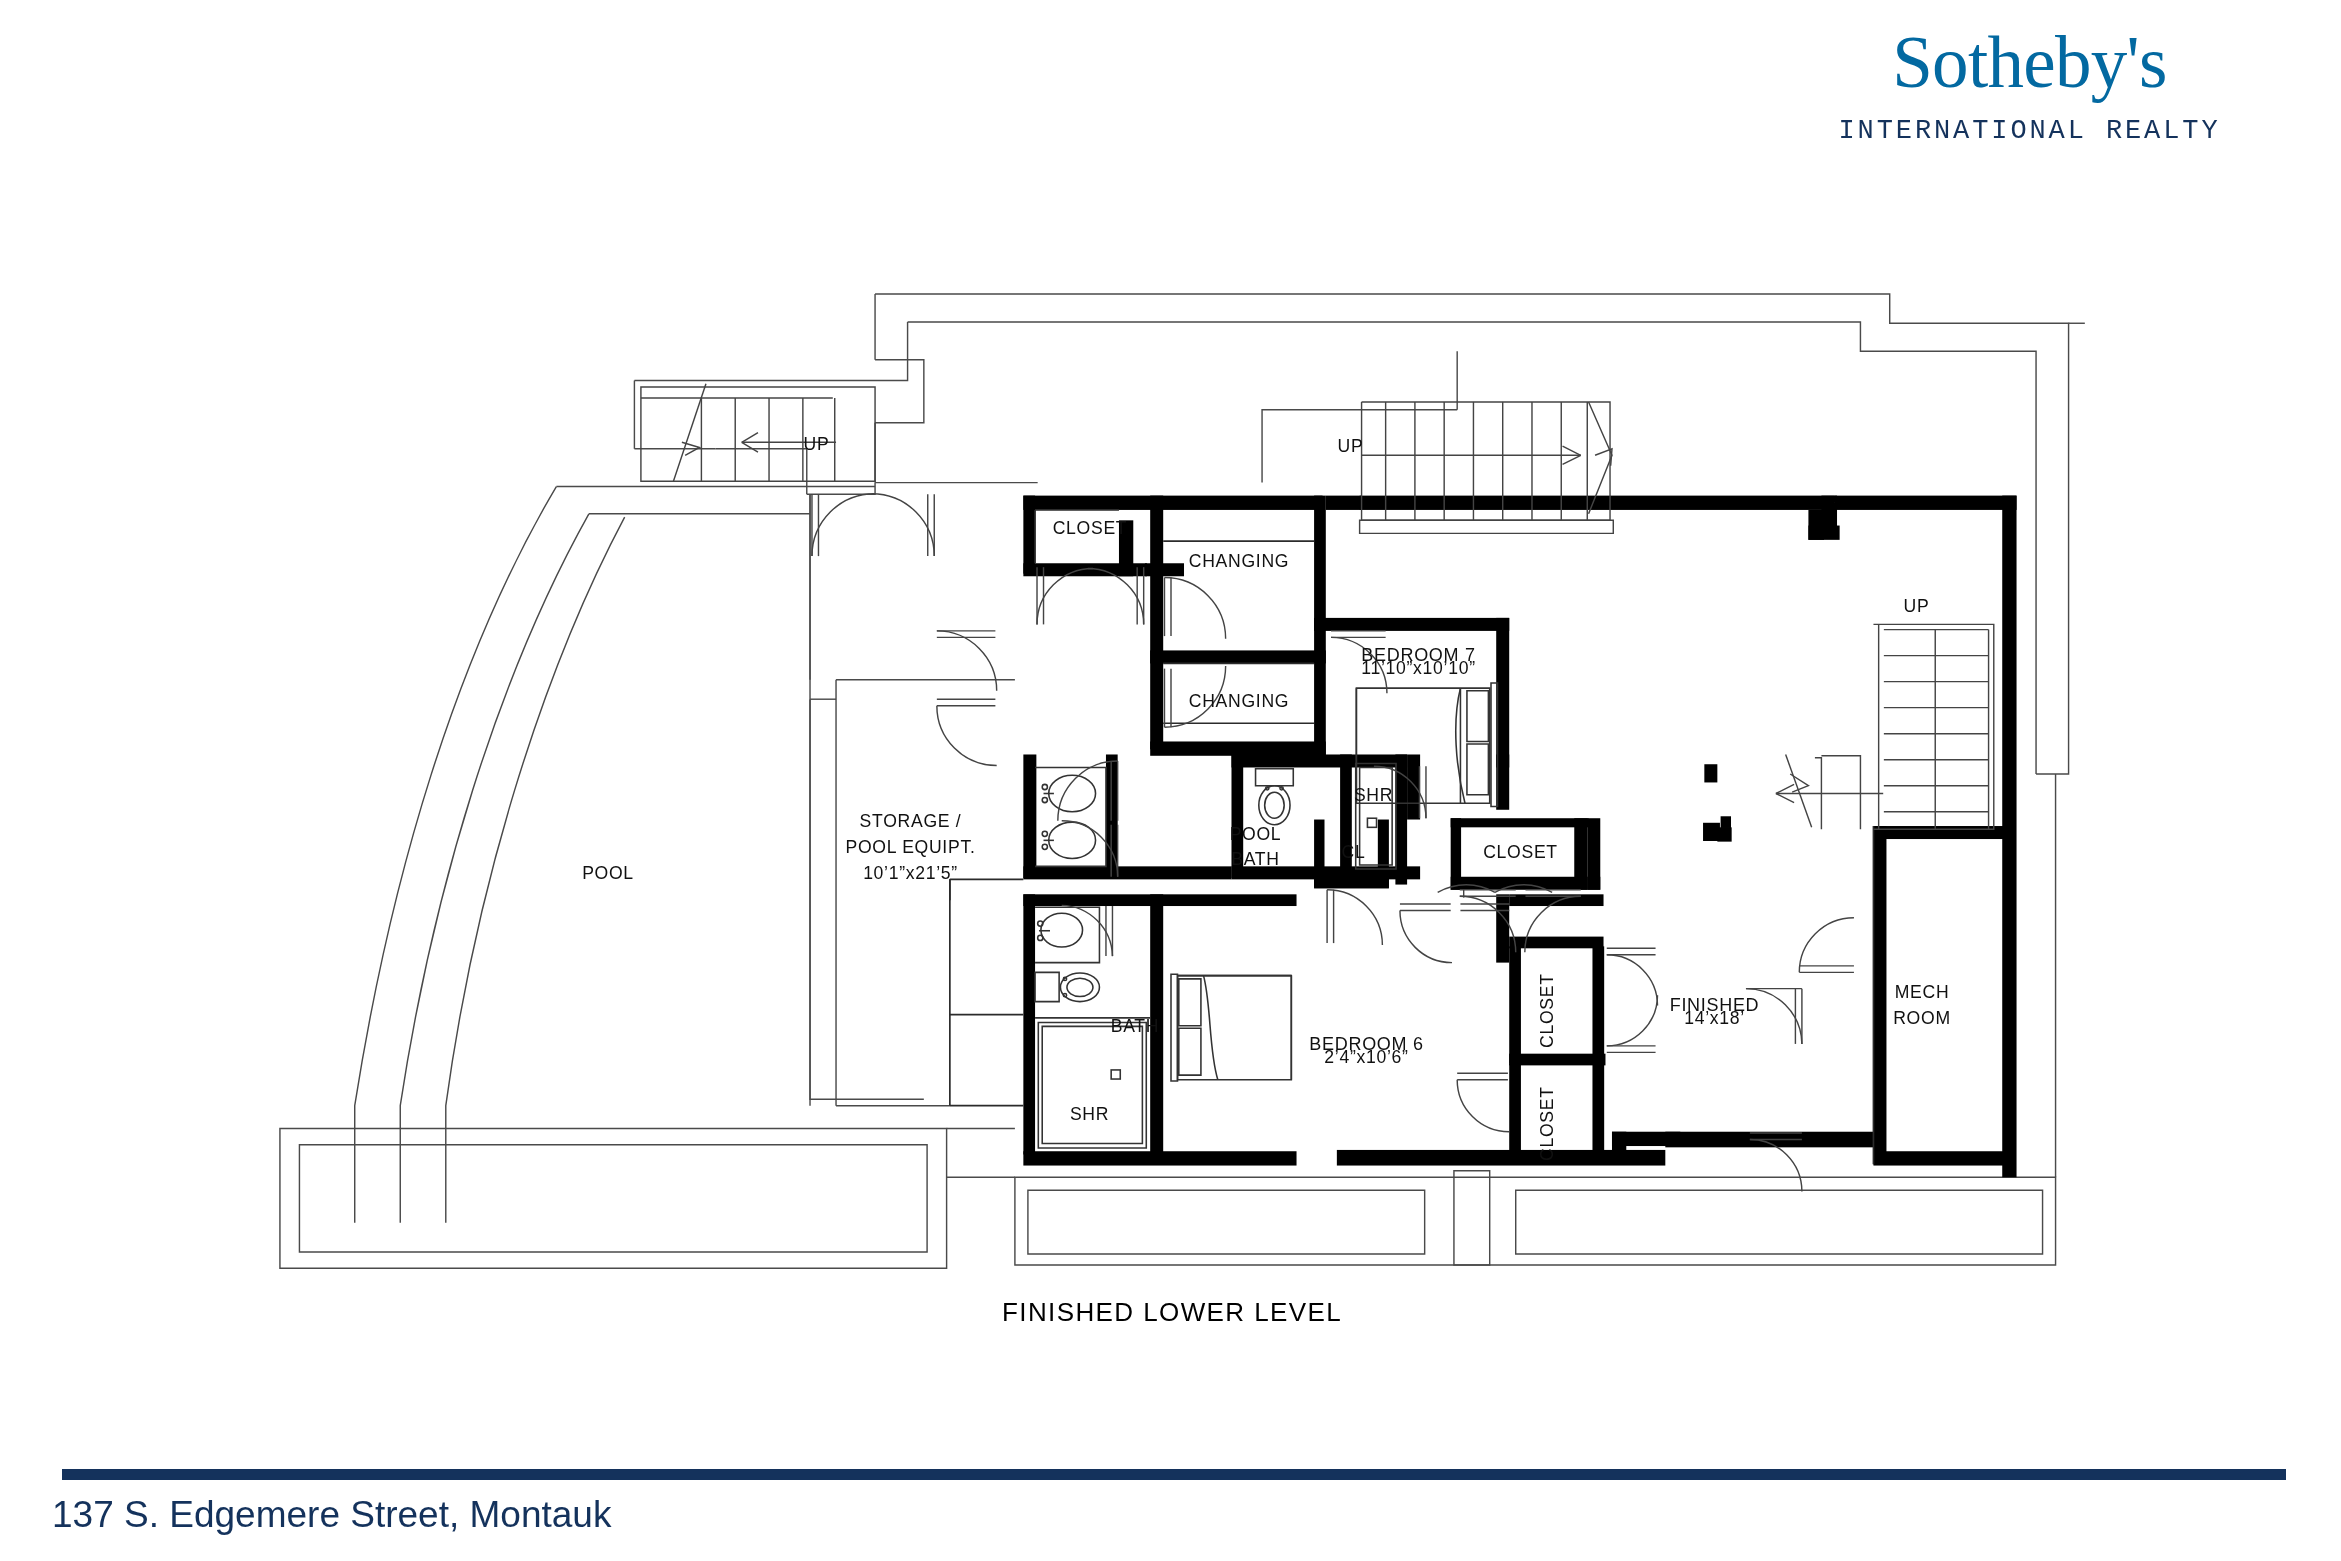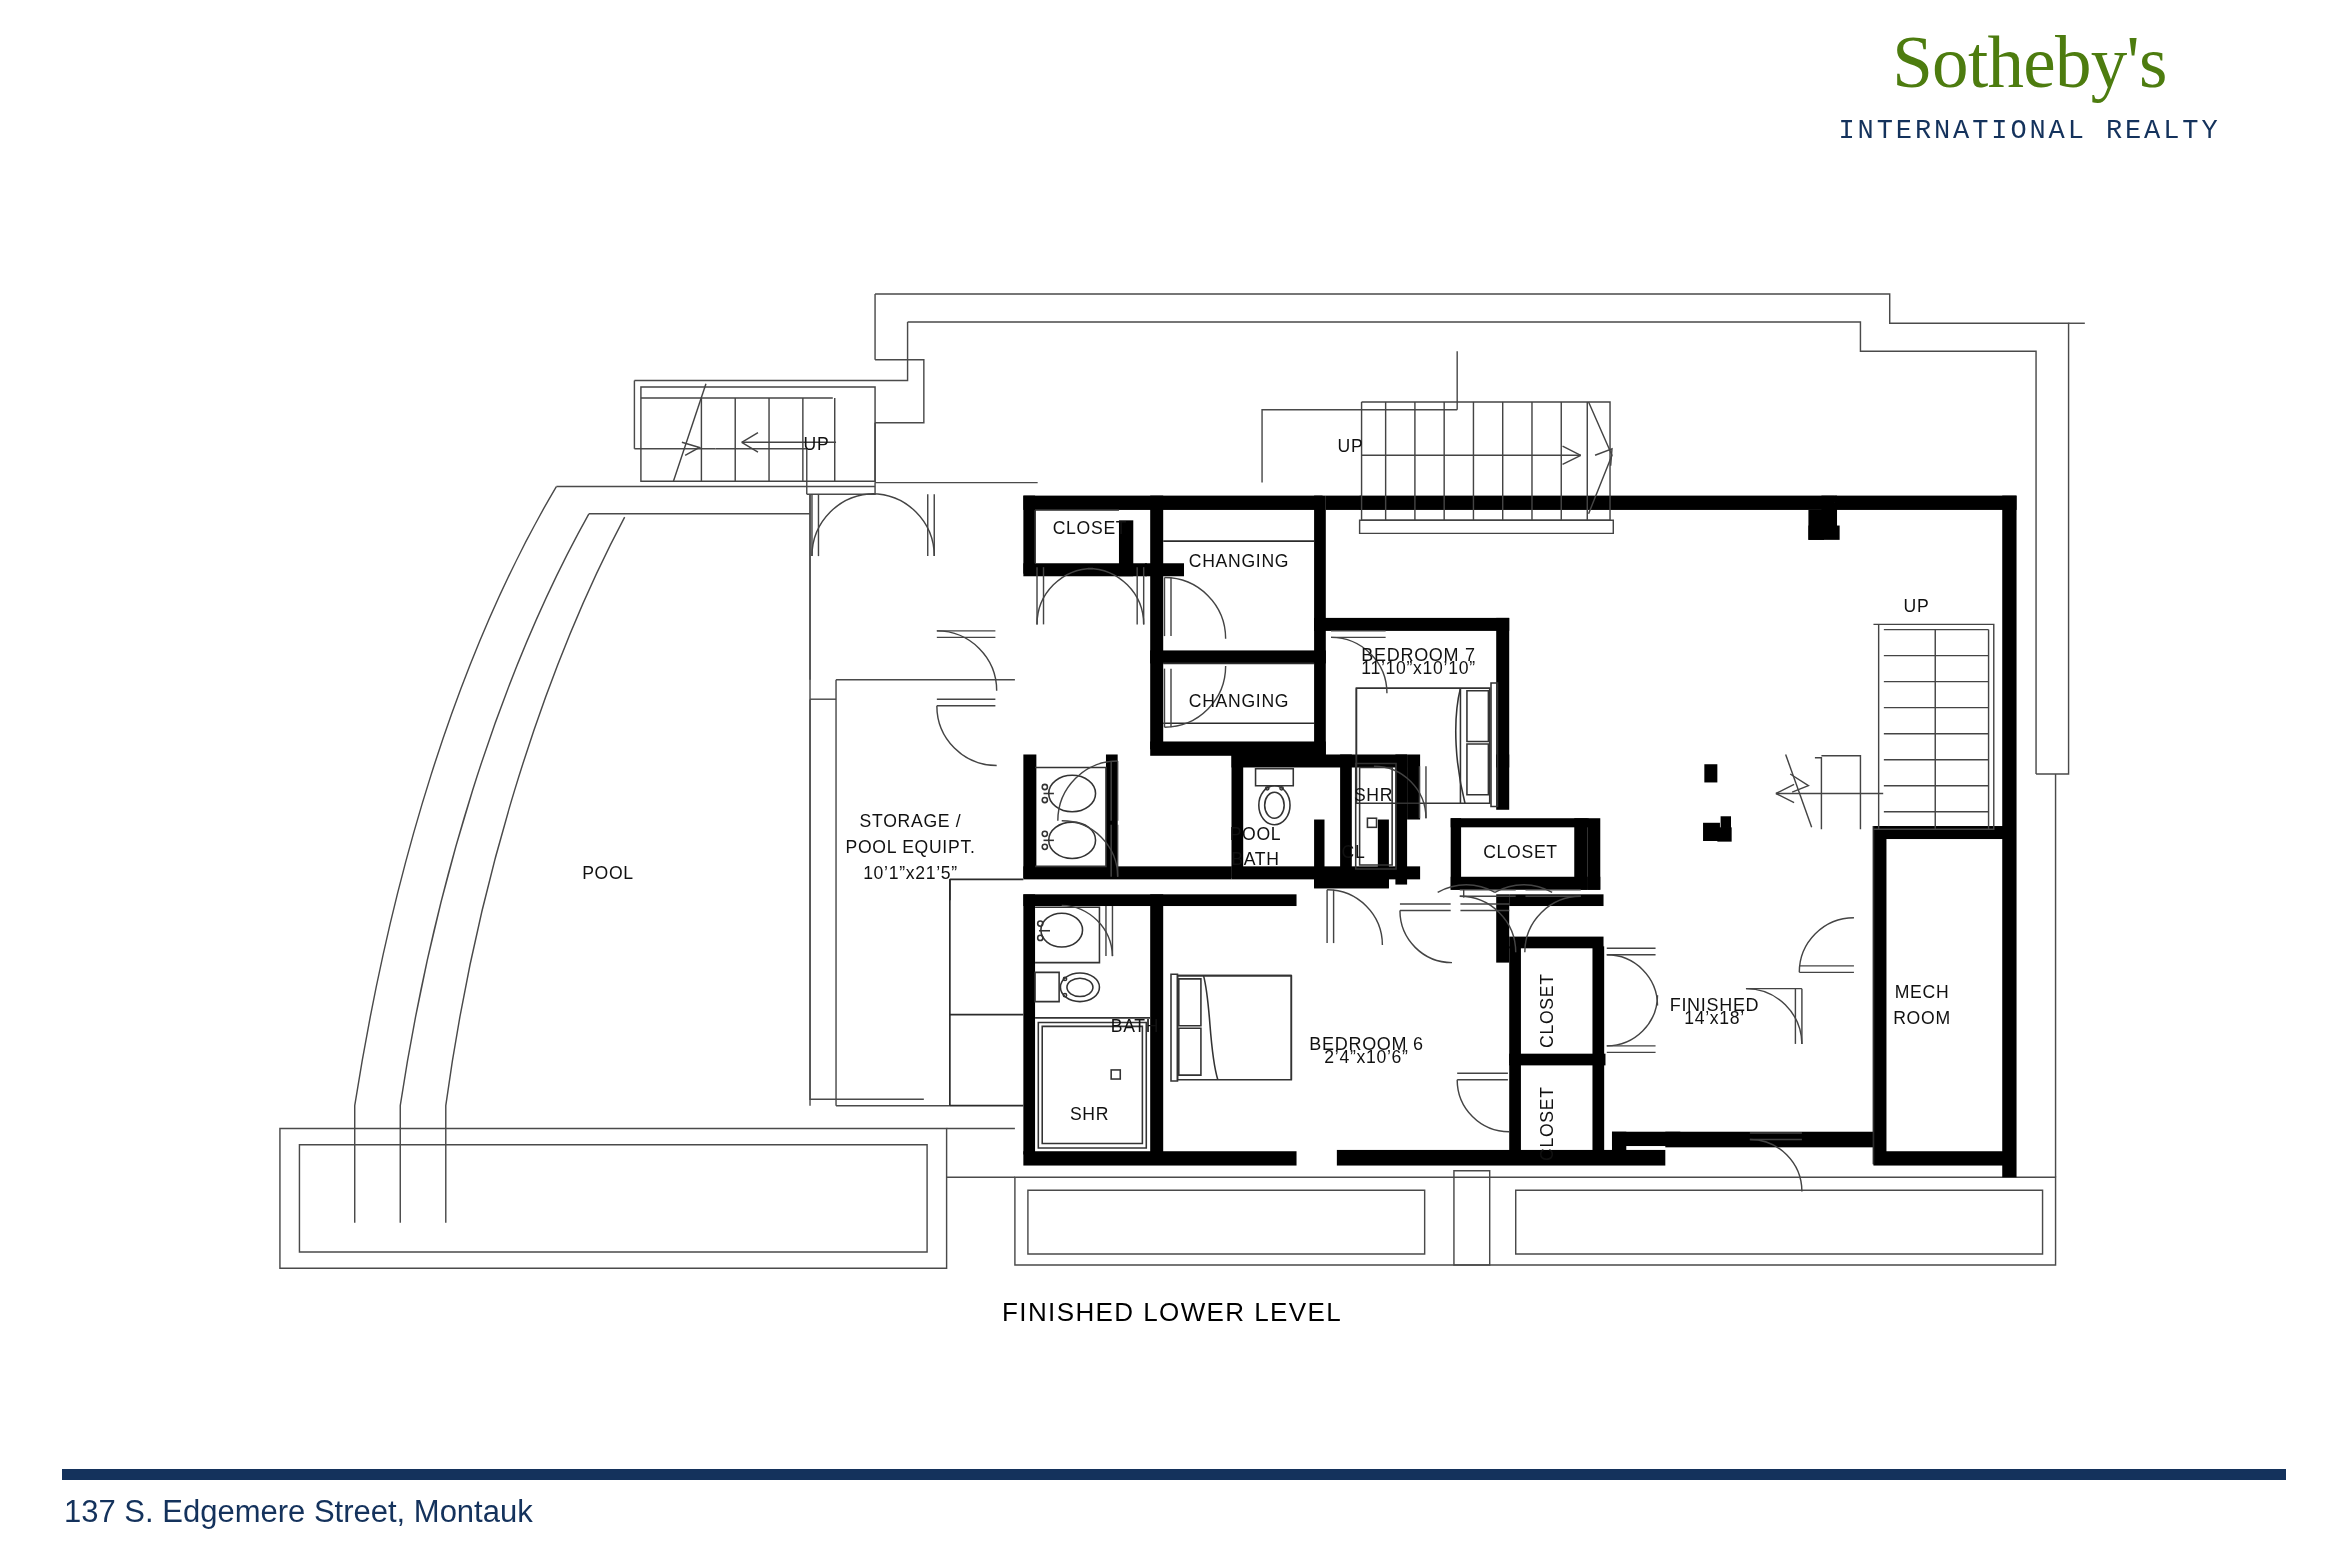--- a/index.html
+++ b/index.html
@@ -30,21 +30,21 @@
     text-align: center;
     color: #14325c;
     width: 455px;
   }
   .brand-word {
     font-family: "Liberation Serif", serif;
     font-size: 73px;
     line-height: 1.0;
     letter-spacing: -0.7px;
     font-weight: 400;
-    color: #4d7c0f;
+    color: #0369a1;
     white-space: nowrap;
   }
   .brand-sub {
     font-family: Liberation Mono, monospace;
     font-size: 27px;
     letter-spacing: 2.9px;
     margin-top: 17px;
     color: #14325c;
     white-space: nowrap;
   }
@@ -53,23 +53,23 @@
   .footer-rule {
     position: absolute;
     left: 62px;
     top: 1469px;
     width: 2224px;
     height: 11px;
     background: #14325c;
   }
   .footer-address {
     position: absolute;
-    left: 64px;
+    left: 52px;
     top: 1494px;
-    font-size: 31px;
+    font-size: 37px;
     color: #14325c;
     letter-spacing: 0px;
     white-space: nowrap;
   }
 
   .plan-title {
     position: absolute;
     left: 1002px;
     top: 1297px;
     font-size: 26px;

